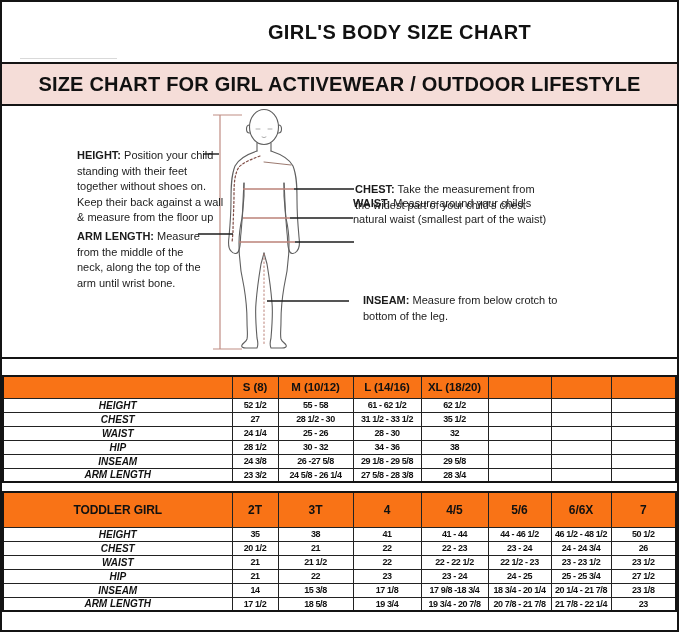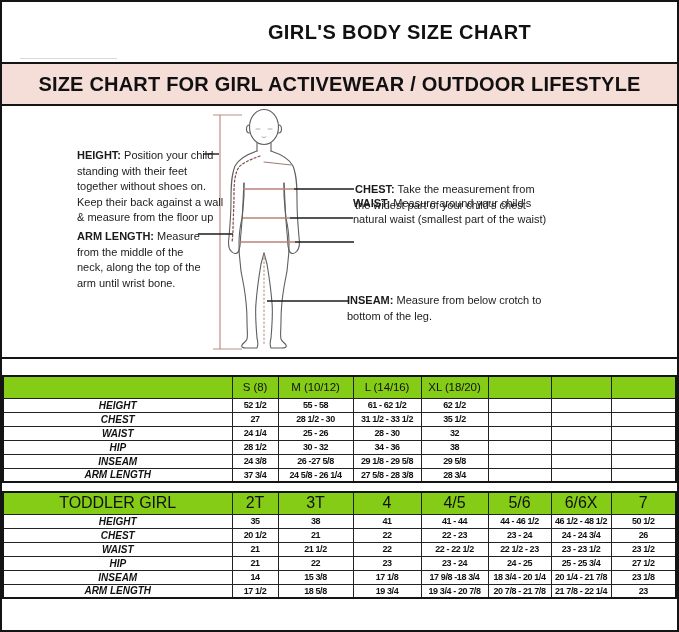--- a/index.html
+++ b/index.html
@@ -27,24 +27,24 @@
   .diagram { position:relative; height:253px; border-bottom:2px solid #141414; }
   .diagram svg { position:absolute; left:0; top:0; }
   .ann { position:absolute; font-size:11px; line-height:1.42; color:#1b1b1b; }
   .ann .ann-text { white-space:pre-line; }
   .ann b { font-weight:bold; }
   
   .gap1 { height:16px; } .gap2 { height:8px; } 
   table { border-collapse:collapse; table-layout:fixed; width:675px; border:2px solid #141414; }
   th, td { border:1px solid #222; padding:0; text-align:center; overflow:visible; }
   th {
-    background:#84cc16; font-size:11.5px; font-weight:normal;
+    background:#f97316; font-size:11.5px; font-weight:bold;
     height:22px; letter-spacing:-0.1px; white-space:nowrap;
   }
-  .t2 th { height:22px; font-size:16px; }
+  .t2 th { height:35px; font-size:12px; }
   td {
     height:14px; font-size:9px; font-weight:bold; letter-spacing:-0.4px;
     white-space:nowrap;
   }
   td.row-label { font-size:10px; letter-spacing:0;font-style:italic; }
 </style>
 </head>
 <body>
 
 <div class="page">
@@ -114,21 +114,21 @@
     <div class="ann" style="left:353px; top:76px; width:240px">
       <b>CHEST:</b>
       <span class="ann-text">Take the measurement from
 the widest part of your child's chest</span>
     </div>
     <div class="ann" style="left:351px; top:90px; width:240px">
       <b>WAIST:</b>
       <span class="ann-text">Measure around your child's
 natural waist (smallest part of the waist)</span>
     </div>
-    <div class="ann" style="left:345px; top:187px; width:240px">
+    <div class="ann" style="left:361px; top:187px; width:240px">
       <b>INSEAM:</b>
       <span class="ann-text">Measure from below crotch to
 bottom of the leg.</span>
     </div>
   </div>
 
   <div class="gap1"></div>
 
   <table class="t1">
     <colgroup>
@@ -199,21 +199,21 @@
           <td class="value-cell">24 3/8</td>
           <td class="value-cell">26 -27 5/8</td>
           <td class="value-cell">29 1/8 - 29 5/8</td>
           <td class="value-cell">29 5/8</td>
           <td class="value-cell"></td>
           <td class="value-cell"></td>
           <td class="value-cell"></td>
         </tr>
         <tr>
           <td class="row-label">ARM LENGTH</td>
-          <td class="value-cell">37 3/4</td>
+          <td class="value-cell">23 3/2</td>
           <td class="value-cell">24 5/8 - 26 1/4</td>
           <td class="value-cell">27 5/8  - 28 3/8</td>
           <td class="value-cell">28 3/4</td>
           <td class="value-cell"></td>
           <td class="value-cell"></td>
           <td class="value-cell"></td>
         </tr>
       </tbody>
   </table>
 

